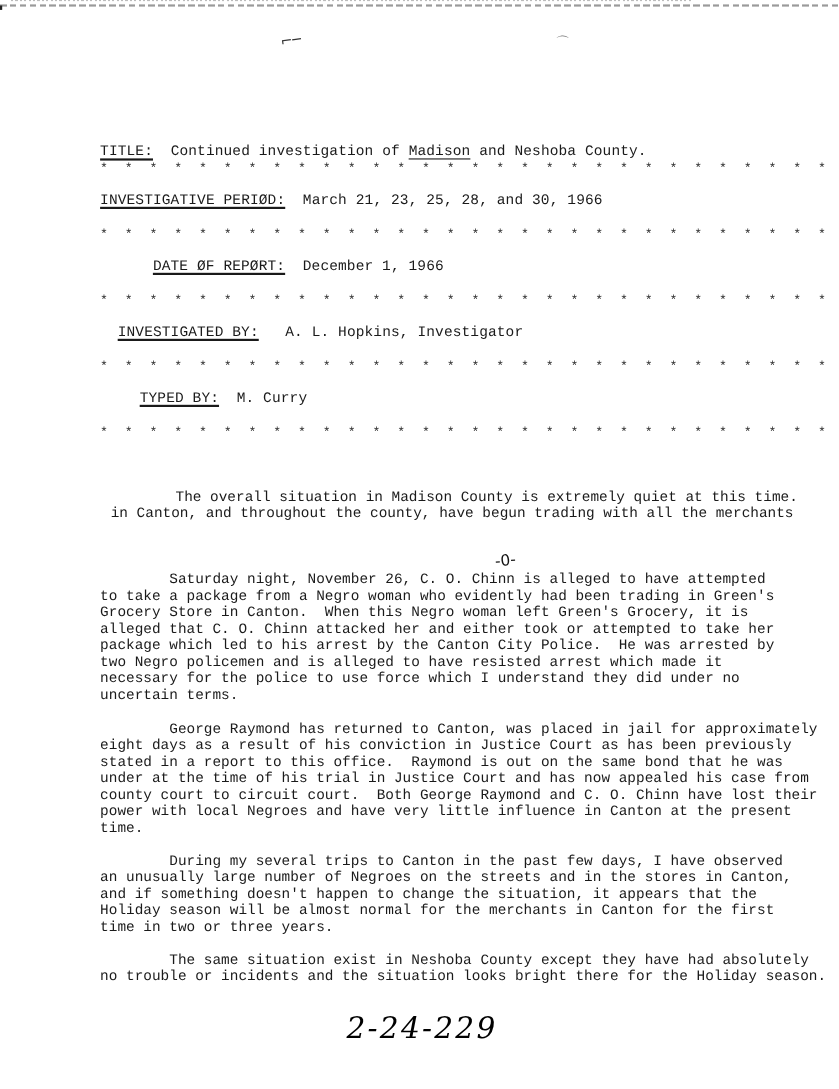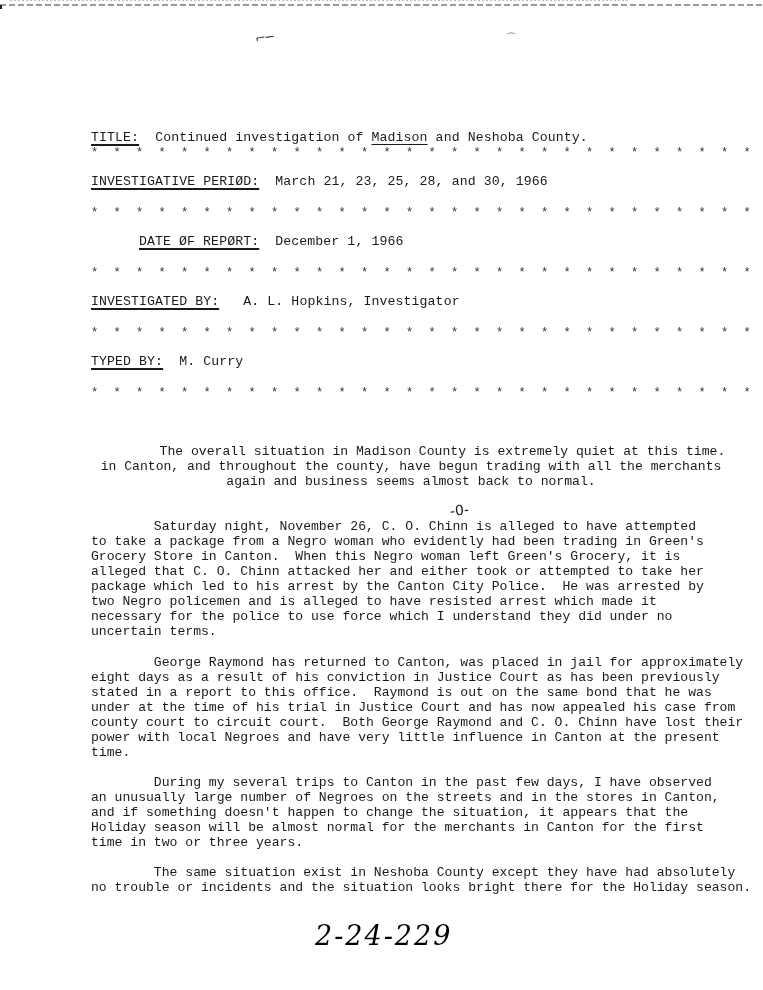--- a/index.html
+++ b/index.html
@@ -54,27 +54,27 @@
 
 <div class="hdr" style="top:130px;"><span class="lbl">TITLE:</span>  <span>Continued investigation of </span><span class="ul-madison">Madison</span><span> and Neshoba County.</span></div>
 <div class="stars" style="top:146px;">* * * * * * * * * * * * * * * * * * * * * * * * * * * * * * * * * * * * * * * * * *</div>
 
 <div class="hdr" style="top:174px;"><span class="lbl">INVESTIGATIVE PERIØD:</span>  <span>March 21, 23, 25, 28, and 30, 1966</span></div>
 <div class="stars" style="top:206px;">* * * * * * * * * * * * * * * * * * * * * * * * * * * * * * * * * * * * * * * * * *</div>
 
 <div class="hdr" style="top:234px;margin-left:48px;"><span class="lbl">DATE ØF REPØRT:</span>  <span>December 1, 1966</span></div>
 <div class="stars" style="top:266px;">* * * * * * * * * * * * * * * * * * * * * * * * * * * * * * * * * * * * * * * * * *</div>
 
-<div class="hdr" style="top:294px;"><span class="lbl">INVESTIGATED BY:</span>   <span>A. L. Hopkins, Investigator</span></div>
+<div class="hdr" style="top:294px;margin-left:16px;"><span class="lbl">INVESTIGATED BY:</span>   <span>A. L. Hopkins, Investigator</span></div>
 <div class="stars" style="top:326px;">* * * * * * * * * * * * * * * * * * * * * * * * * * * * * * * * * * * * * * * * * *</div>
 
-<div class="hdr" style="top:354px;"><span class="lbl">TYPED BY:</span>  <span>M. Curry</span></div>
+<div class="hdr" style="top:354px;margin-left:36px;"><span class="lbl">TYPED BY:</span>  <span>M. Curry</span></div>
 <div class="stars" style="top:386px;">* * * * * * * * * * * * * * * * * * * * * * * * * * * * * * * * * * * * * * * * * *</div>
 
-<div class="body-text" style="top:444px;text-align:center;"><div>        The overall situation in Madison County is extremely quiet at this time.</div><div>in Canton, and throughout the county, have begun trading with all the merchants</div><div>again and business seems almost back to normal.</div></div>
+<div class="body-text" style="top:444px;text-align:center;"><div>        The overall situation in Madison County is extremely quiet at this time.</div><div>in Canton, and throughout the county, have begun trading with all the merchants</div></div>
 
 <div class="hand-mark">-0-</div>
 
 <div class="body-text" style="top:519px;"><div>        Saturday night, November 26, C. O. Chinn is alleged to have attempted</div><div>to take a package from a Negro woman who evidently had been trading in Green's</div><div>Grocery Store in Canton.  When this Negro woman left Green's Grocery, it is</div><div>alleged that C. O. Chinn attacked her and either took or attempted to take her</div><div>package which led to his arrest by the Canton City Police.  He was arrested by</div><div>two Negro policemen and is alleged to have resisted arrest which made it</div><div>necessary for the police to use force which I understand they did under no</div><div>uncertain terms.</div></div>
 
 <div class="body-text" style="top:655px;"><div>        George Raymond has returned to Canton, was placed in jail for approximately</div><div>eight days as a result of his conviction in Justice Court as has been previously</div><div>stated in a report to this office.  Raymond is out on the same bond that he was</div><div>under at the time of his trial in Justice Court and has now appealed his case from</div><div>county court to circuit court.  Both George Raymond and C. O. Chinn have lost their</div><div>power with local Negroes and have very little influence in Canton at the present</div><div>time.</div></div>
 
 <div class="body-text" style="top:775px;"><div>        During my several trips to Canton in the past few days, I have observed</div><div>an unusually large number of Negroes on the streets and in the stores in Canton,</div><div>and if something doesn't happen to change the situation, it appears that the</div><div>Holiday season will be almost normal for the merchants in Canton for the first</div><div>time in two or three years.</div></div>
 
 <div class="body-text" style="top:865px;"><div>        The same situation exist in Neshoba County except they have had absolutely</div><div>no trouble or incidents and the situation looks bright there for the Holiday season.</div></div>

